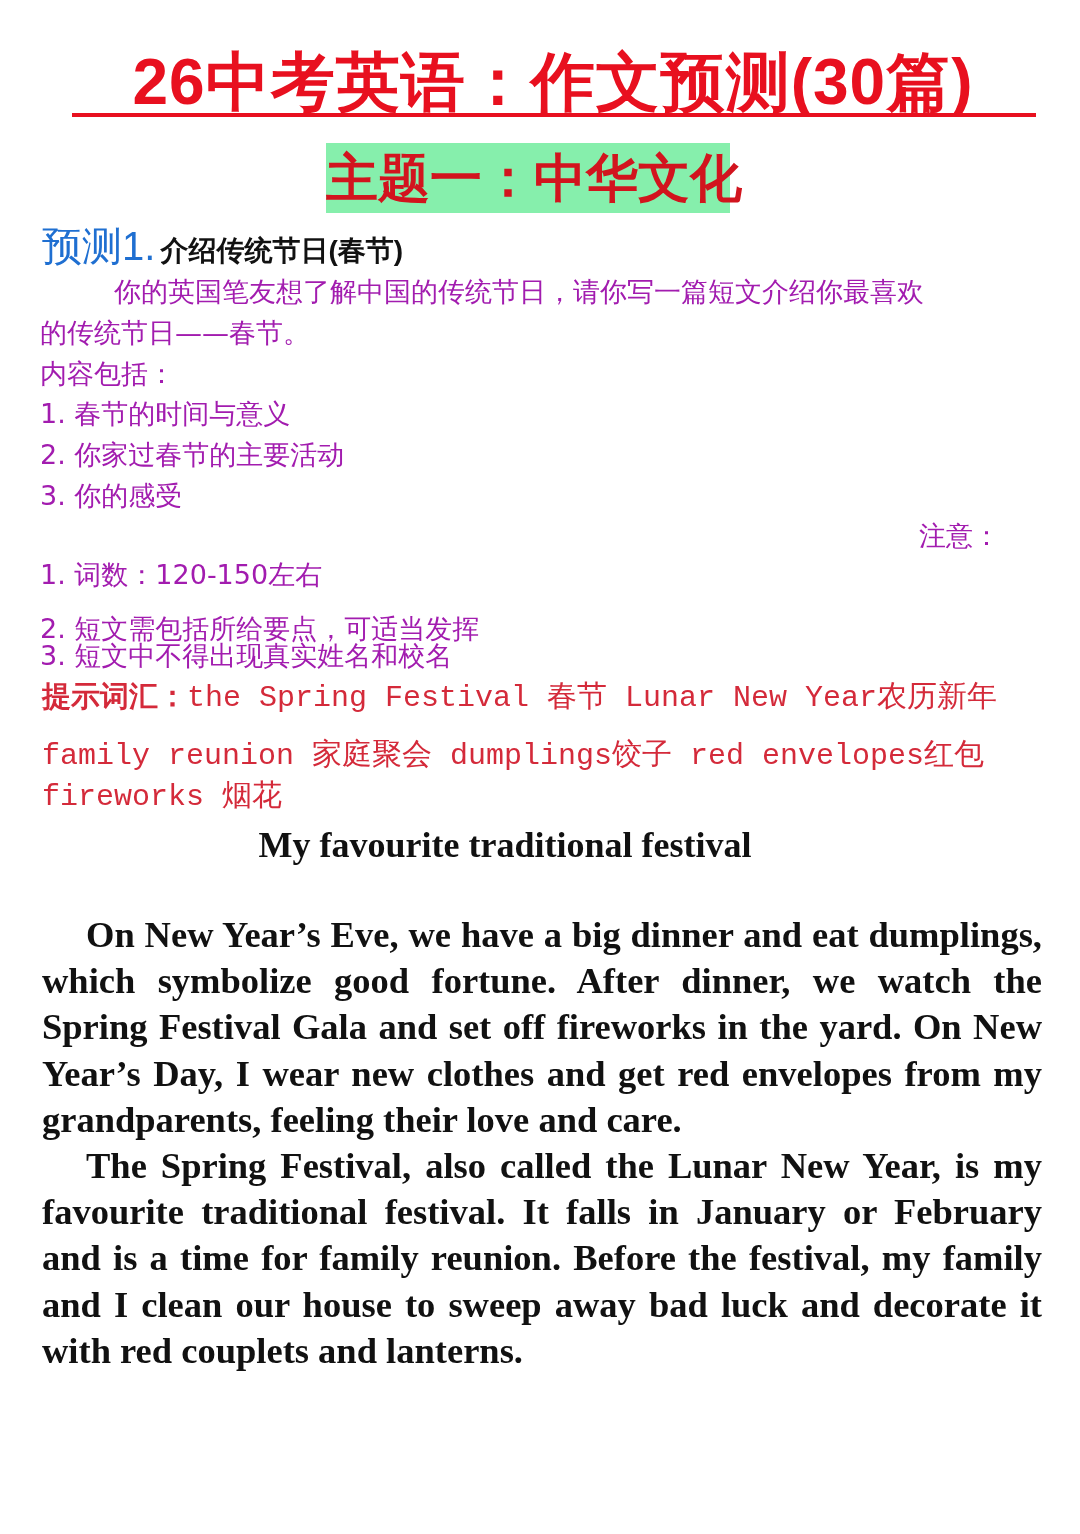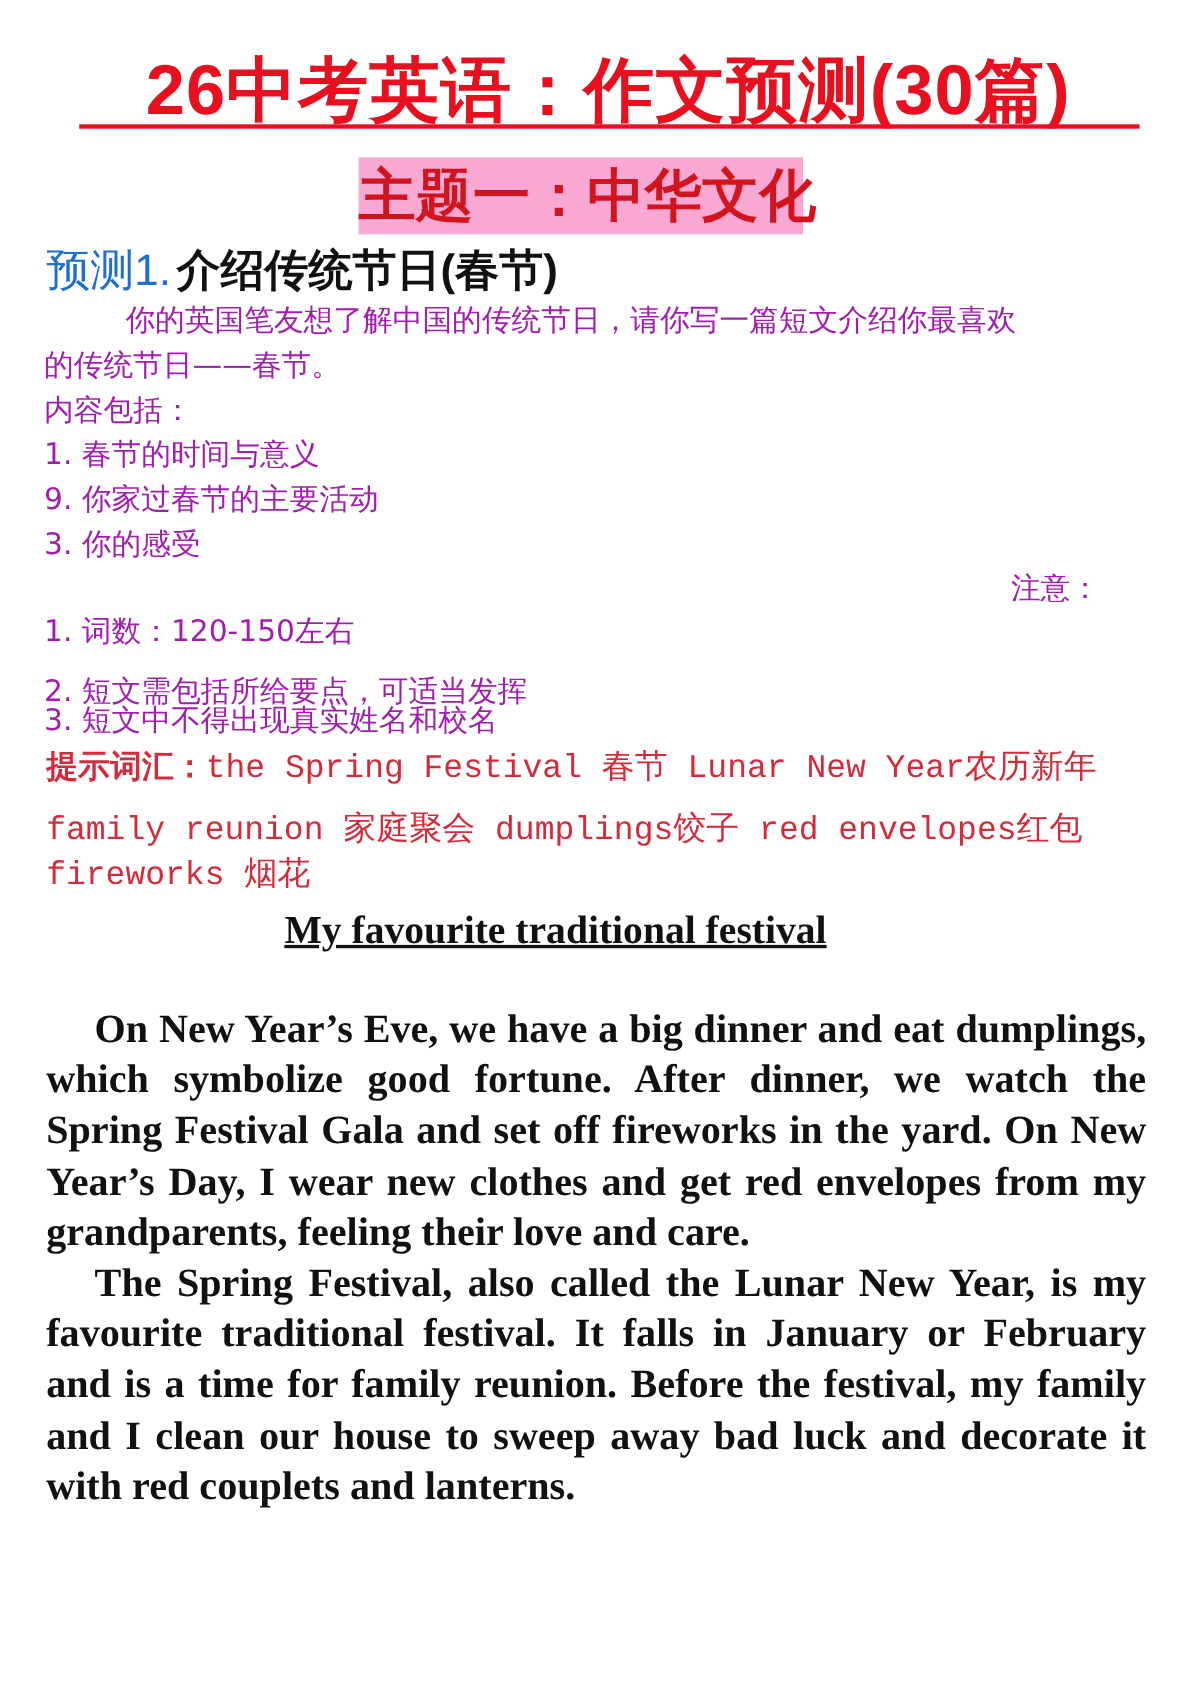--- a/index.html
+++ b/index.html
@@ -1,49 +1,49 @@
 <!DOCTYPE html>
 <html><head>
 <meta charset="utf-8">
 <style>
   html, body { margin:0; padding:0; background:#ffffff; }
   body { width:1080px; height:1534px; position:relative; overflow:hidden; font-family:"DejaVu Sans", sans-serif; color:#111; }
   .title { position:absolute; left:70px; top:44px; width:966px; height:76px; text-align:center; white-space:nowrap;
     font-family:"Liberation Sans", sans-serif; font-weight:bold; font-size:64px; line-height:76px; color:#e8101f; letter-spacing:1px; }
   .title-underline { position:absolute; left:72px; top:113px; width:964px; height:4px; background:#e8101f; }
-  .theme { position:absolute; left:326px; top:143px; width:404px; height:70px; background:#f9a8d4;
+  .theme { position:absolute; left:326px; top:143px; width:404px; height:70px; background:#86efac;
     font-family:"Liberation Sans", sans-serif; font-weight:bold; font-size:52px; line-height:70px; color:#d2141e; text-align:left; white-space:nowrap; }
   .pred { position:absolute; left:42px; top:218px; height:56px; line-height:56px; white-space:nowrap; }
   .pred-num { font-family:"Liberation Sans", sans-serif; font-size:40px; color:#1f6fd1; }
-  .pred-title { font-family:"Liberation Sans", sans-serif; font-weight:bold; font-size:40px; color:#111; }
+  .pred-title { font-family:"Liberation Sans", sans-serif; font-weight:bold; font-size:28px; color:#111; }
   .prompt { position:absolute; left:40px; width:960px; font-size:27px; color:#a21caf; white-space:nowrap; line-height:40px; }
   .hint { position:absolute; left:42px; width:1000px; font-family:"Liberation Mono", monospace; font-size:30px; color:#d42a3a; white-space:nowrap; line-height:44px; }
   .hint .lbl { font-family:"DejaVu Sans", sans-serif; font-weight:bold; font-size:29px; }
-  .essay-title { position:absolute; left:0; width:1010px; top:824px; text-align:center; font-family:"Liberation Serif", serif; font-weight:bold; font-size:36px; color:#111;text-decoration:underline; }
+  .essay-title { position:absolute; left:0; width:1010px; top:824px; text-align:center; font-family:"Liberation Serif", serif; font-weight:bold; font-size:36px; color:#111; }
   .essay { position:absolute; left:42px; width:1000px; top:912px; font-family:"Liberation Serif", serif; font-weight:bold; font-size:36.5px; line-height:46.2px; color:#111; text-align:justify; }
   .essay p { margin:0; text-indent:44px; }
 </style>
 </head>
 <body>
 
 <div class="title">26中考英语：作文预测(30篇)</div>
 <div class="title-underline"></div>
 
 <div class="theme">主题一：中华文化</div>
 
 <div class="pred">
   <span class="pred-num">预测1.</span>
   <span class="pred-title">介绍传统节日(春节)</span>
 </div>
 
 <div class="prompt" style="top:272px; padding-left:74px;">你的英国笔友想了解中国的传统节日，请你写一篇短文介绍你最喜欢</div>
 <div class="prompt" style="top:313px;">的传统节日——春节。</div>
 <div class="prompt" style="top:354px;">内容包括：</div>
 <div class="prompt" style="top:394px;">1. 春节的时间与意义</div>
-<div class="prompt" style="top:435px;">9. 你家过春节的主要活动</div>
+<div class="prompt" style="top:435px;">2. 你家过春节的主要活动</div>
 <div class="prompt" style="top:476px;">3. 你的感受</div>
 <div class="prompt" style="top:516px;text-align:right;">注意：</div>
 <div class="prompt" style="top:555px;">1. 词数：120-150左右</div>
 <div class="prompt" style="top:595px;margin-top:14px;">2. 短文需包括所给要点，可适当发挥</div>
 <div class="prompt" style="top:636px;">3. 短文中不得出现真实姓名和校名</div>
 
 <div class="hint" style="top:642px;margin-top:32px;">
   <span class="lbl">提示词汇：</span><span>the Spring Festival 春节 Lunar New Year农历新年</span>
 </div>
 <div class="hint" style="top:734px;">family reunion 家庭聚会 dumplings饺子 red envelopes红包</div>

